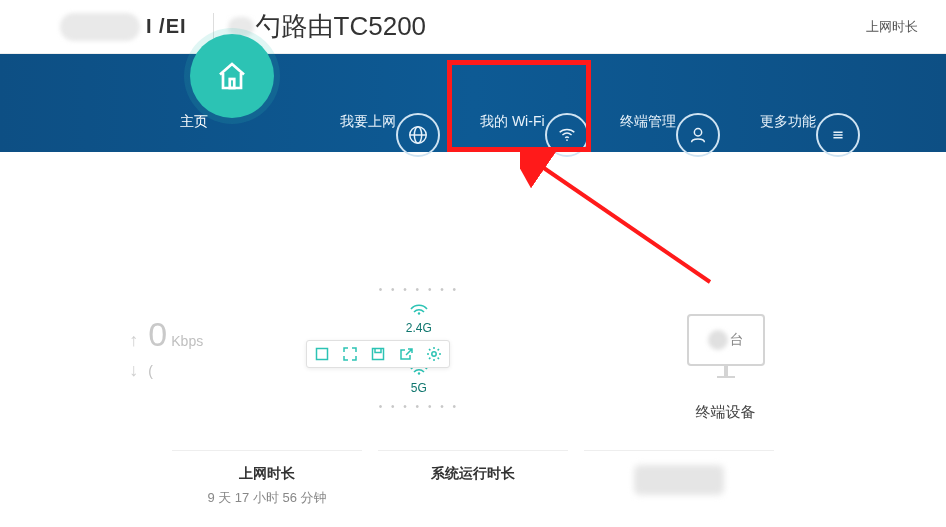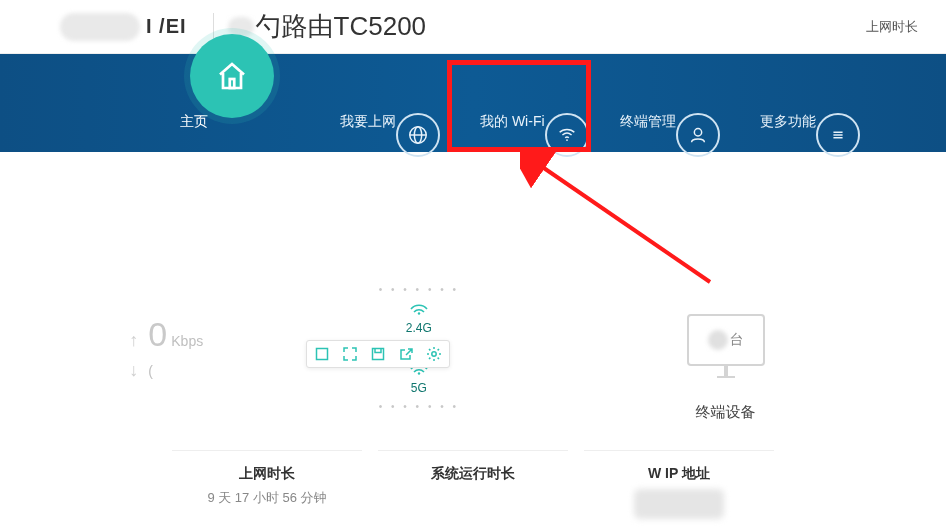--- a/index.html
+++ b/index.html
@@ -380,16 +380,15 @@
 
 <div class="inforow">
   <div class="infocell">
     <div class="t">上网时长</div>
     <div class="v">9 天 17 小时 56 分钟</div>
   </div>
   <div class="infocell">
     <div class="t">系统运行时长</div>
   </div>
   <div class="infocell">
-    <div class="t">W      IP 地址</div>
     <div class="v"><span class="ip-blur"></span></div>
   </div>
 </div>
 
 </body></html>

